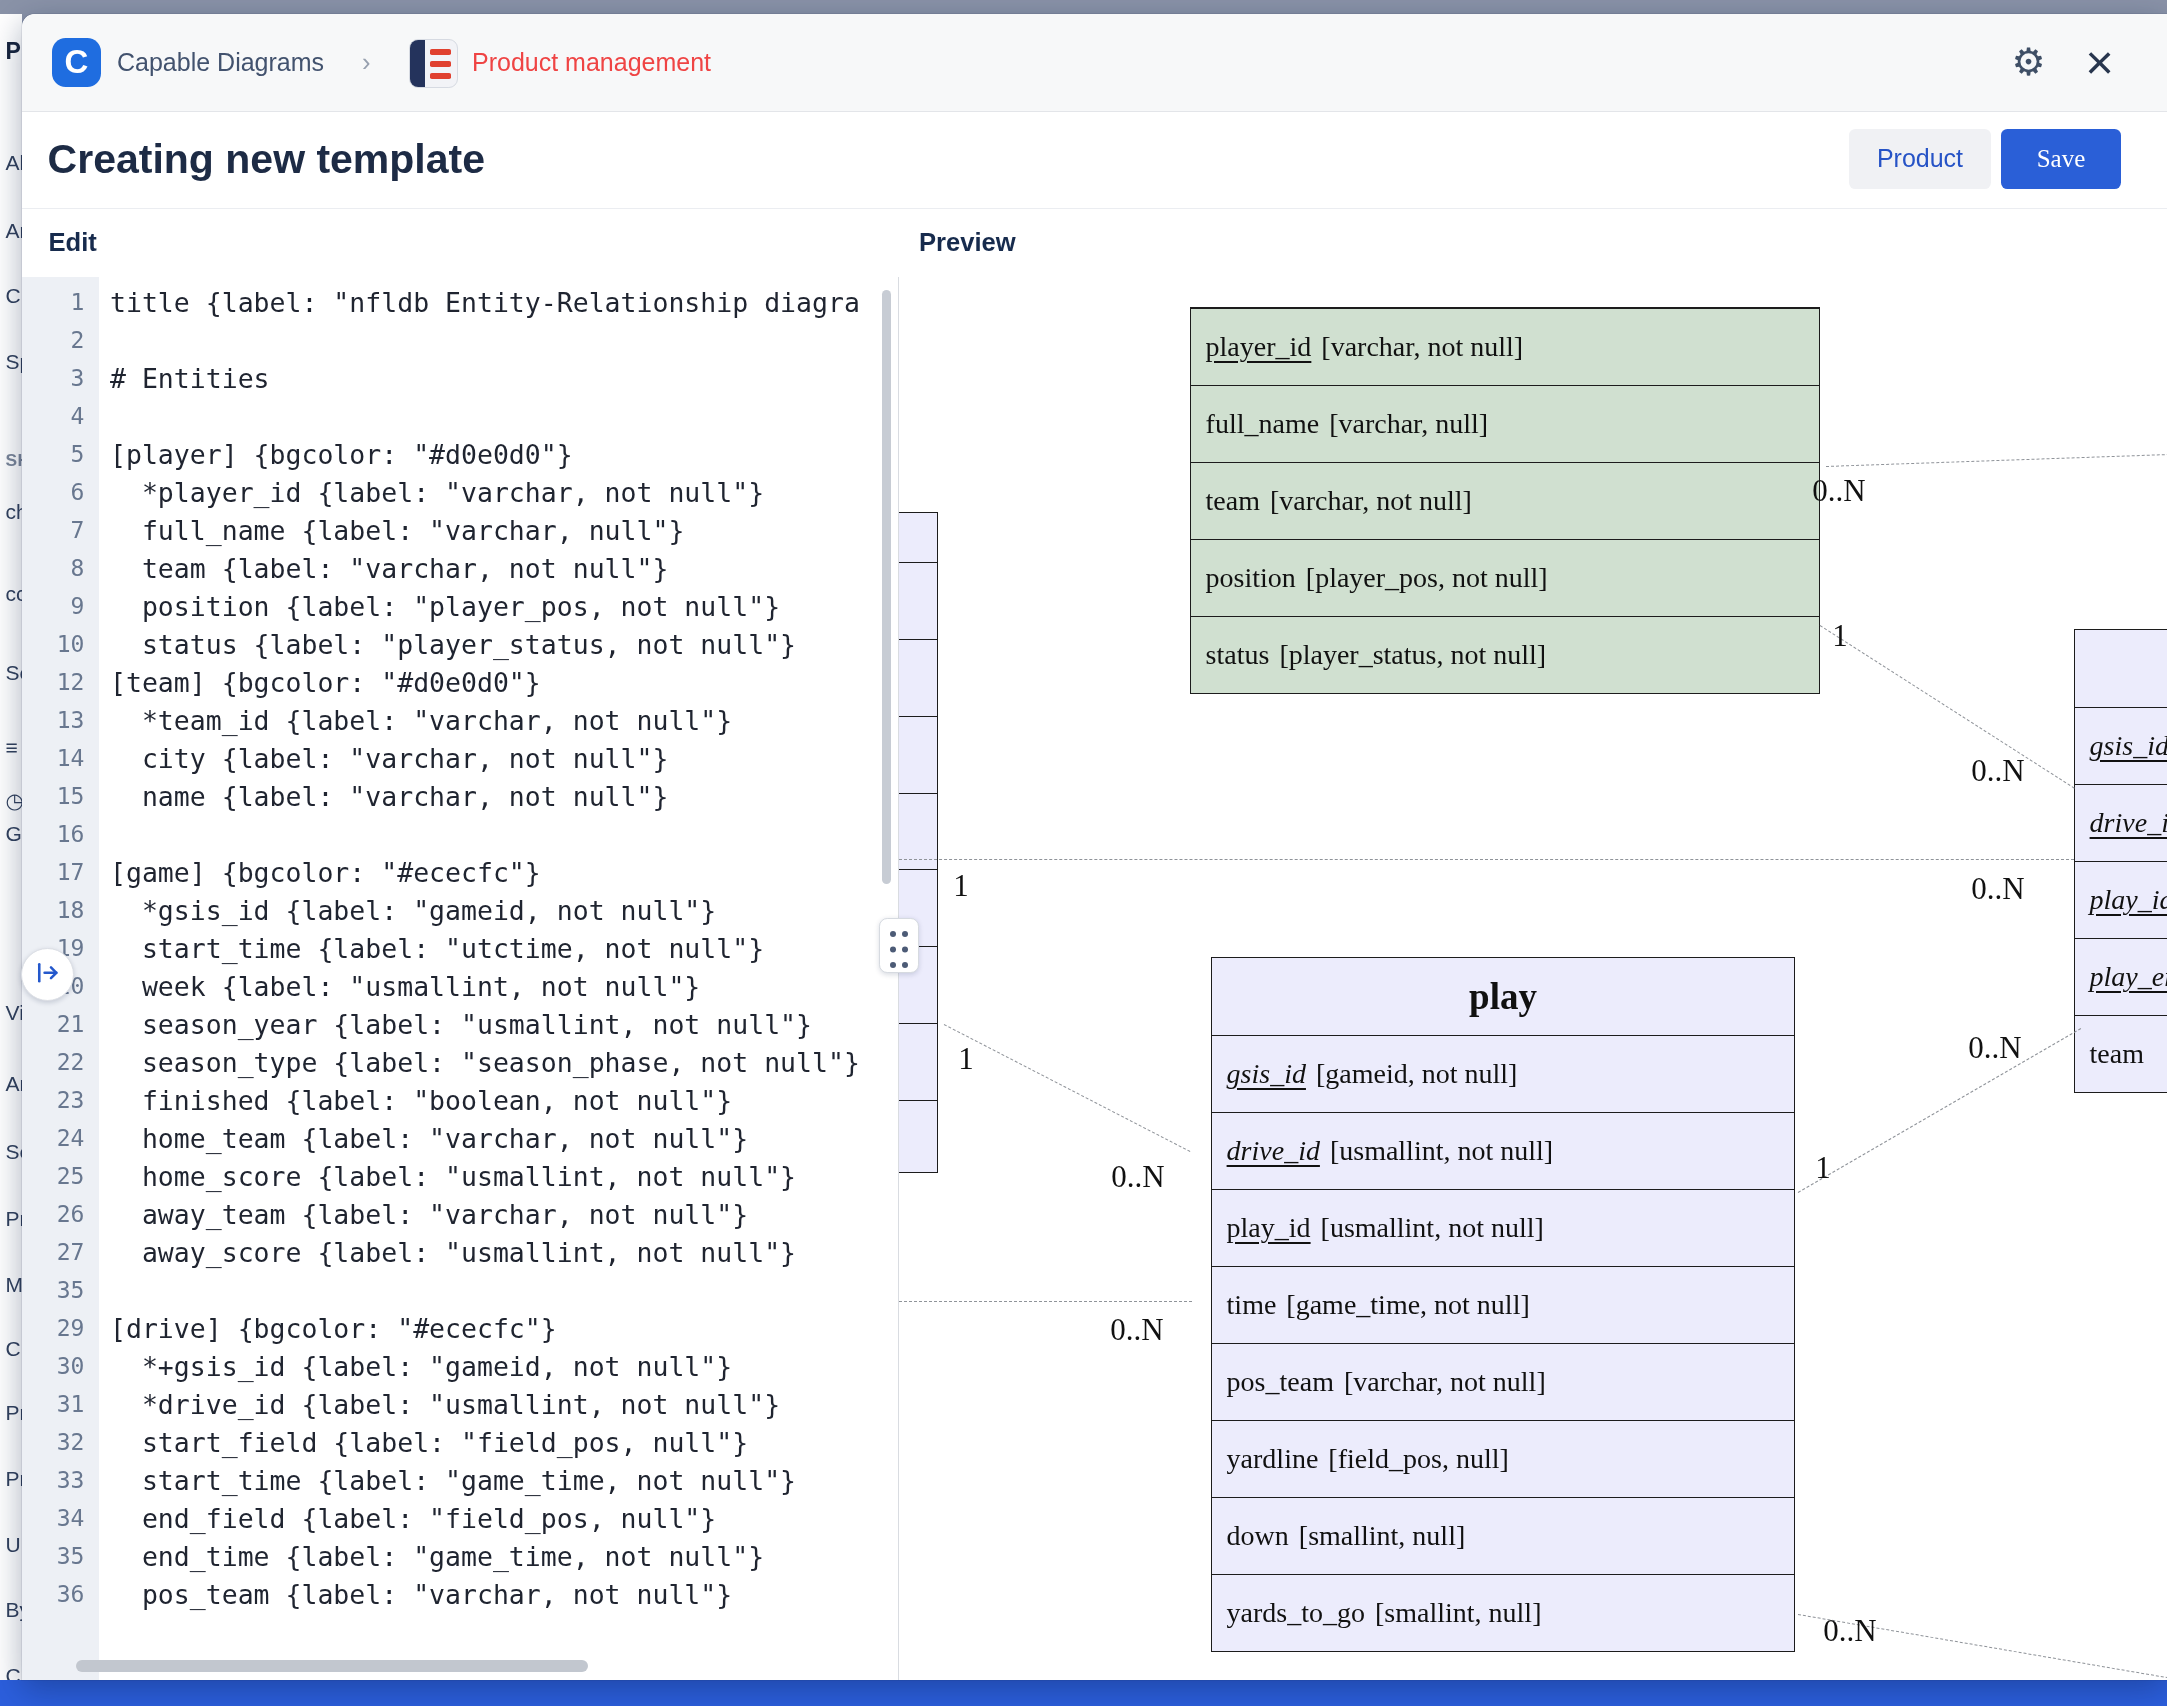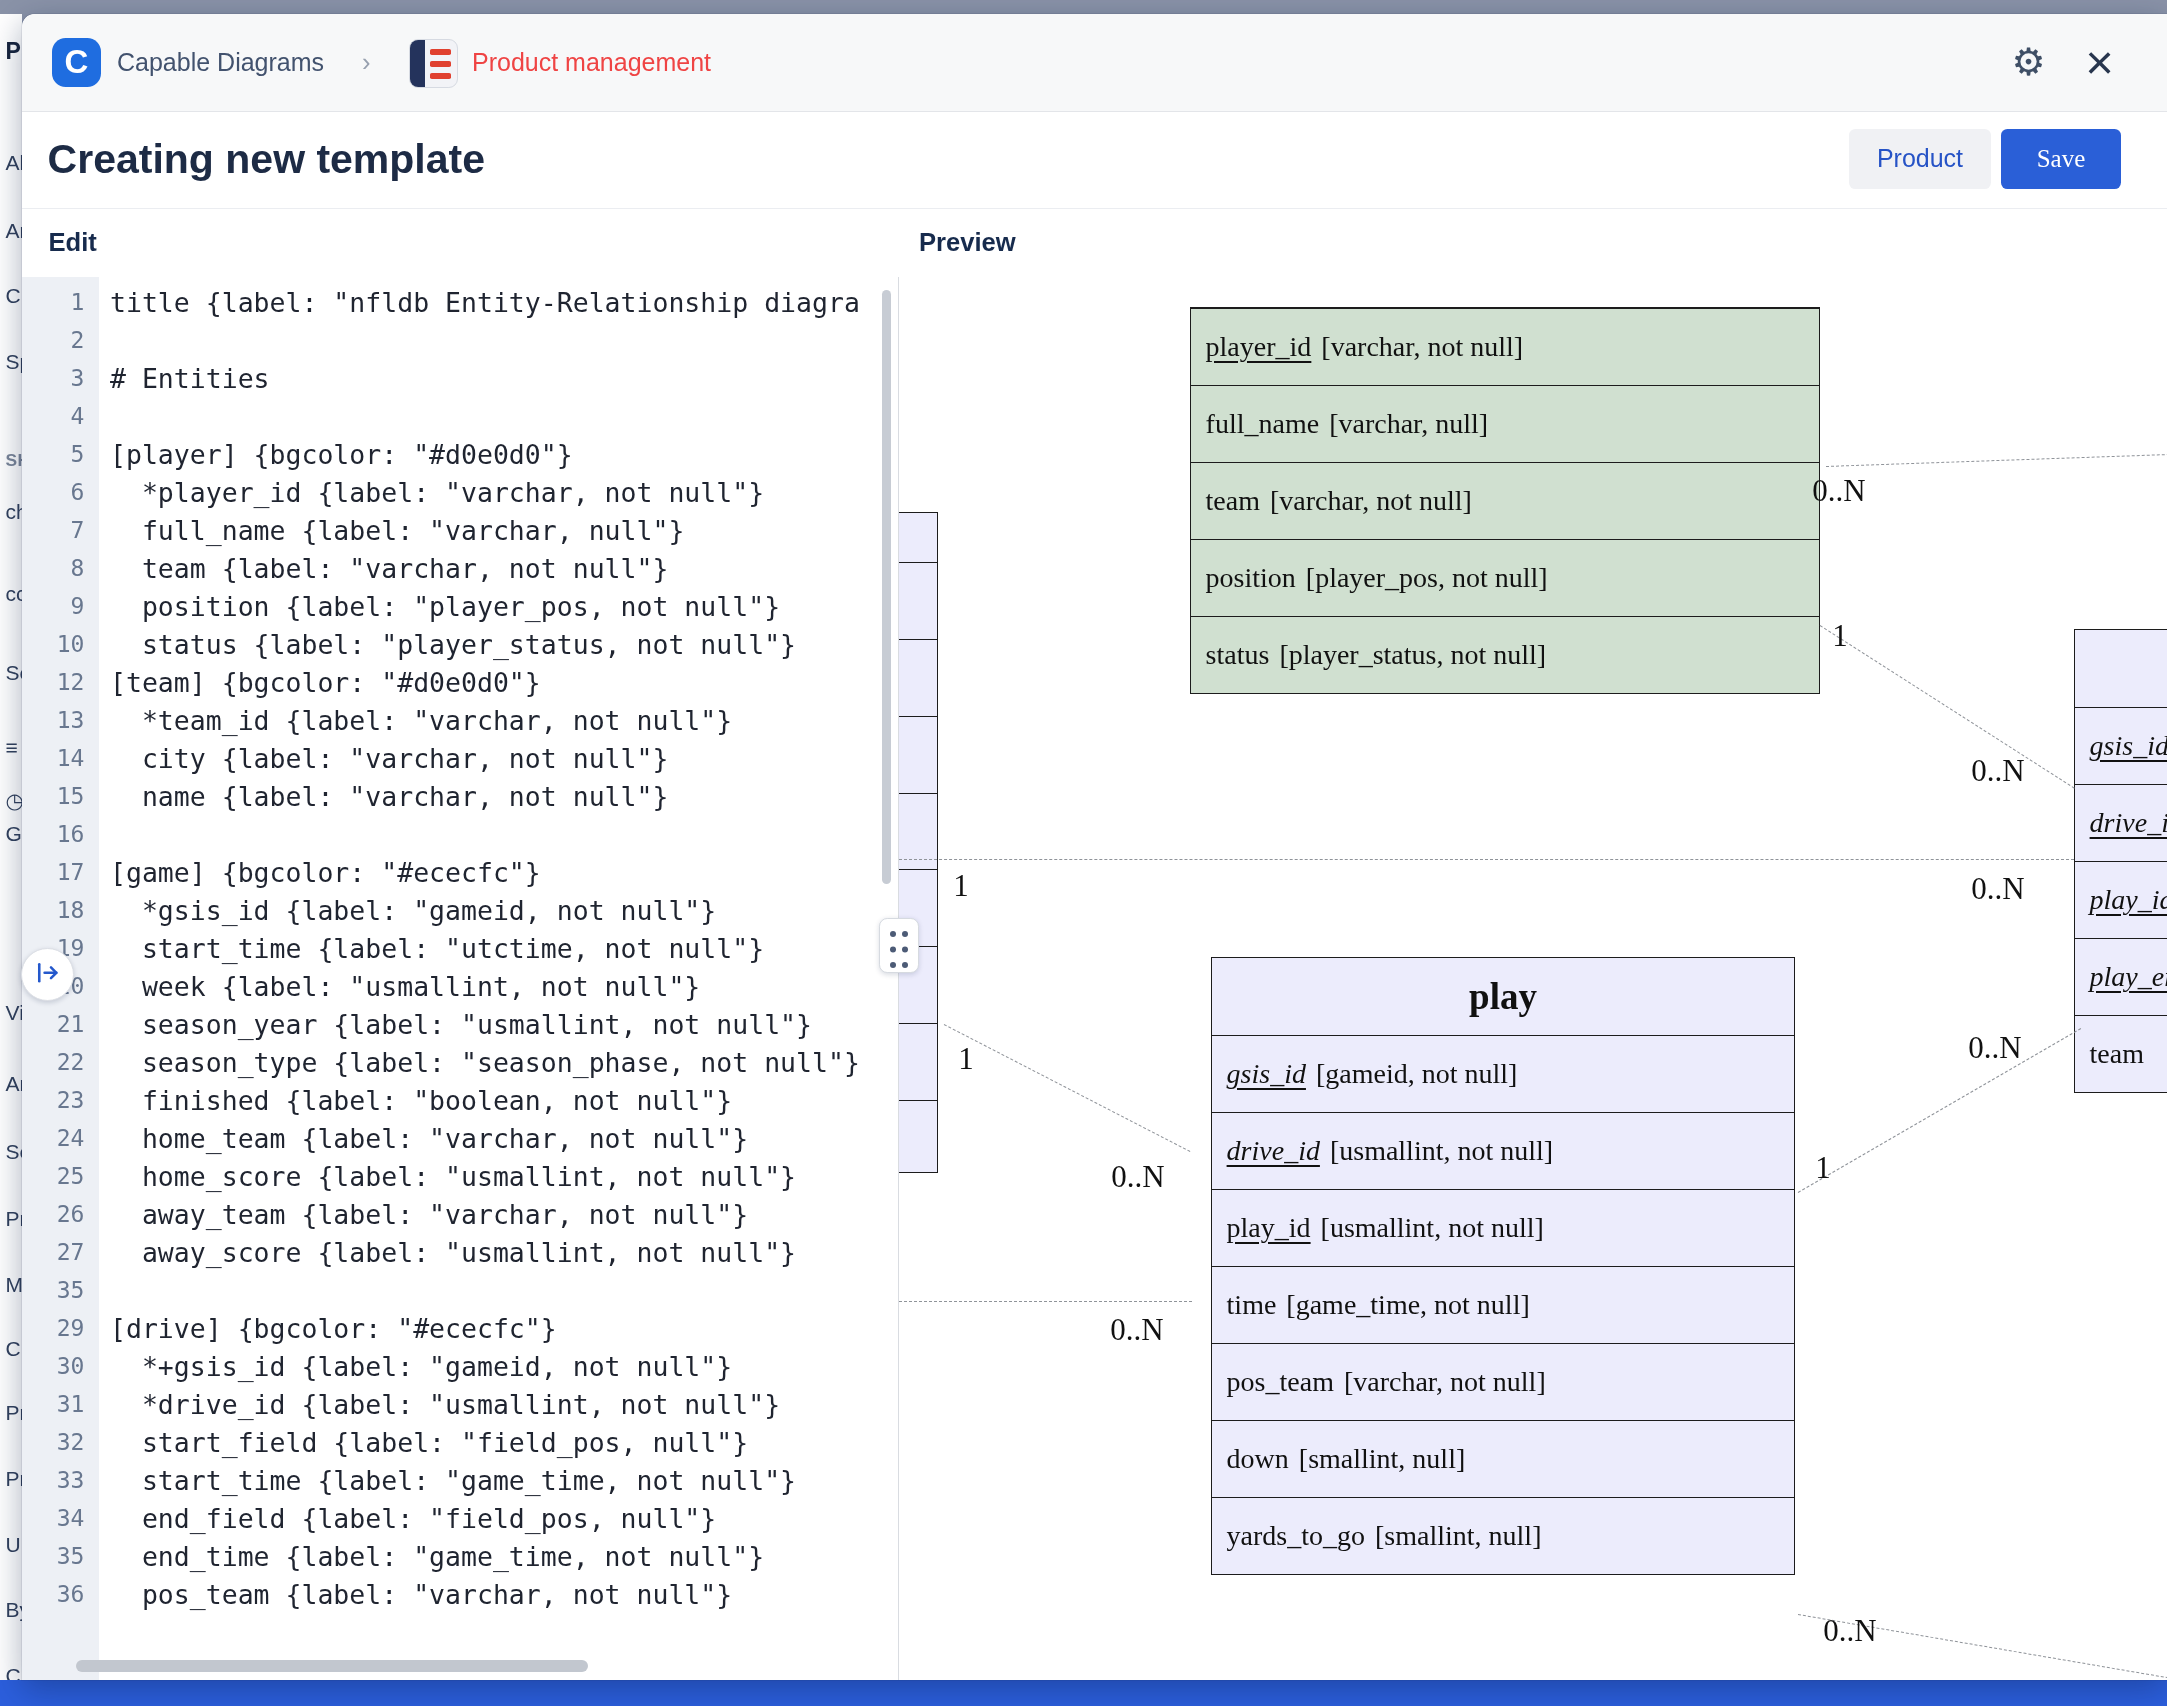--- a/index.html
+++ b/index.html
@@ -360,20 +360,24 @@
             </div>
             <div class="row">
               <span class="nm">time</span>
               <span class="tp">[game_time, not null]</span>
             </div>
             <div class="row">
               <span class="nm">pos_team</span>
               <span class="tp">[varchar, not null]</span>
             </div>
             <div class="row">
+              <span class="nm">yardline</span>
+              <span class="tp">[field_pos, null]</span>
+            </div>
+            <div class="row">
               <span class="nm">down</span>
               <span class="tp">[smallint, null]</span>
             </div>
             <div class="row">
               <span class="nm">yards_to_go</span>
               <span class="tp">[smallint, null]</span>
             </div>
           </div>
         <div class="ent" id="tbl-right" style="background: rgb(236, 236, 252);">
           <div class="hd"></div>

